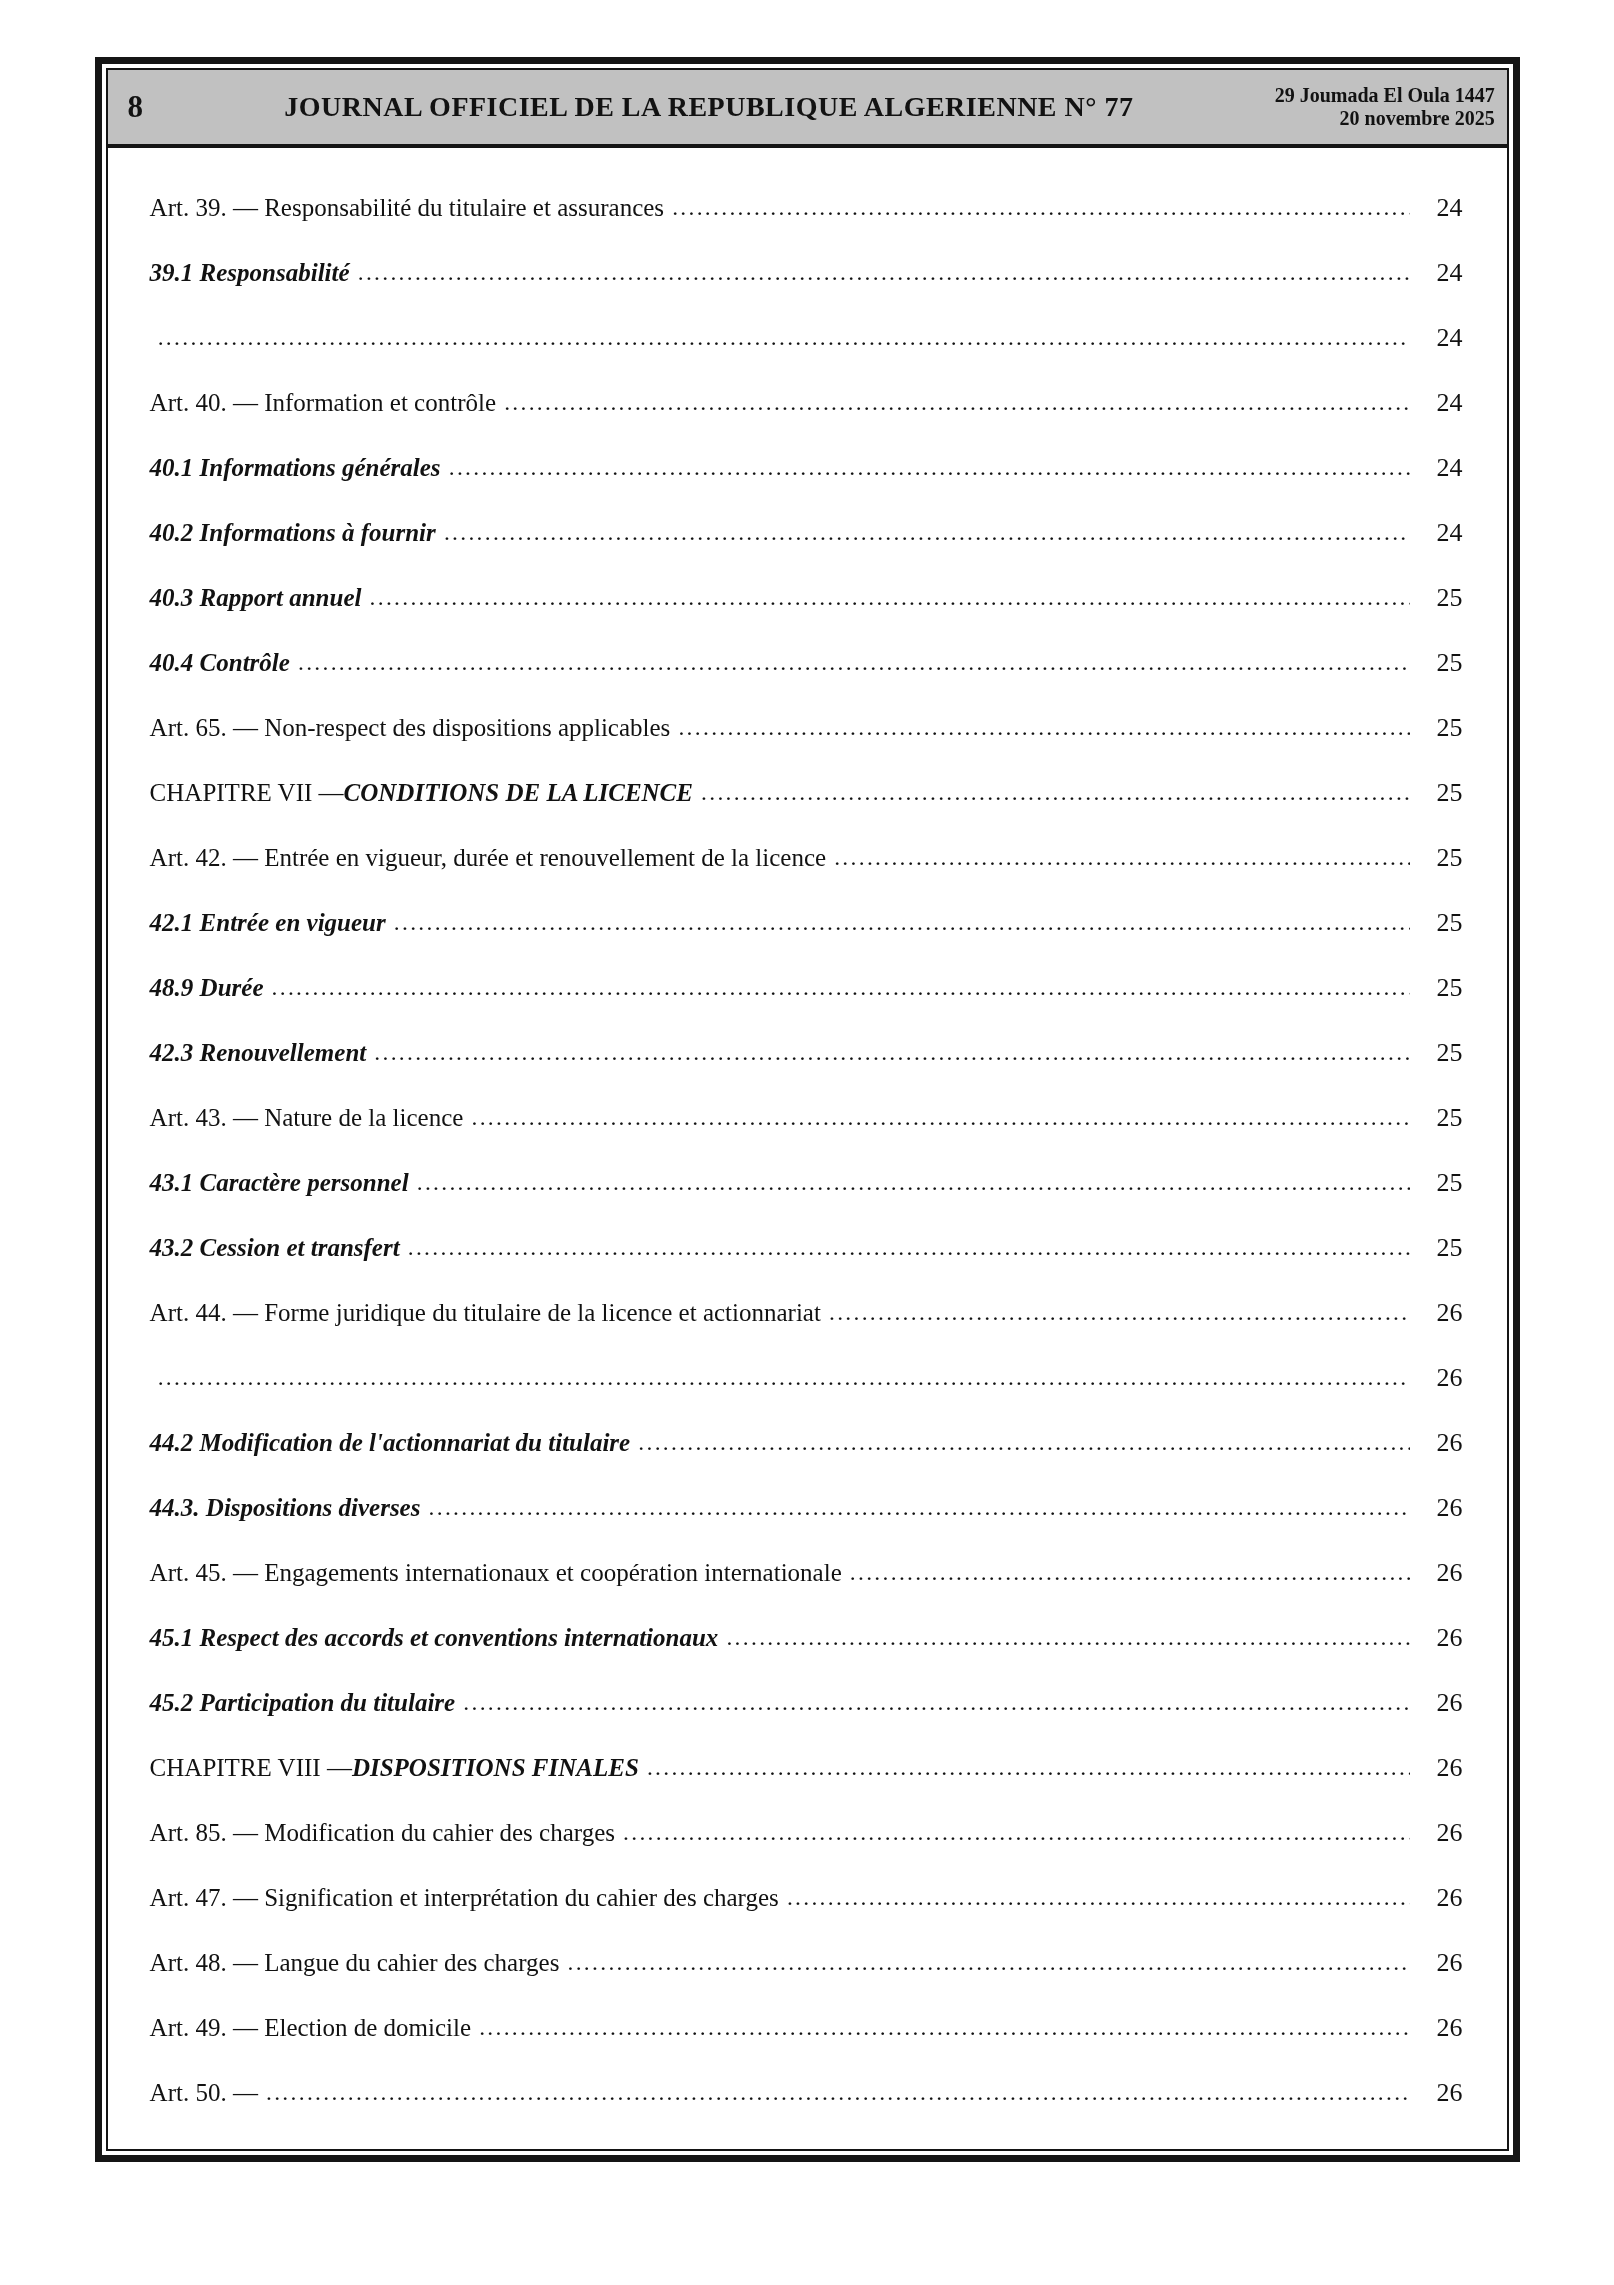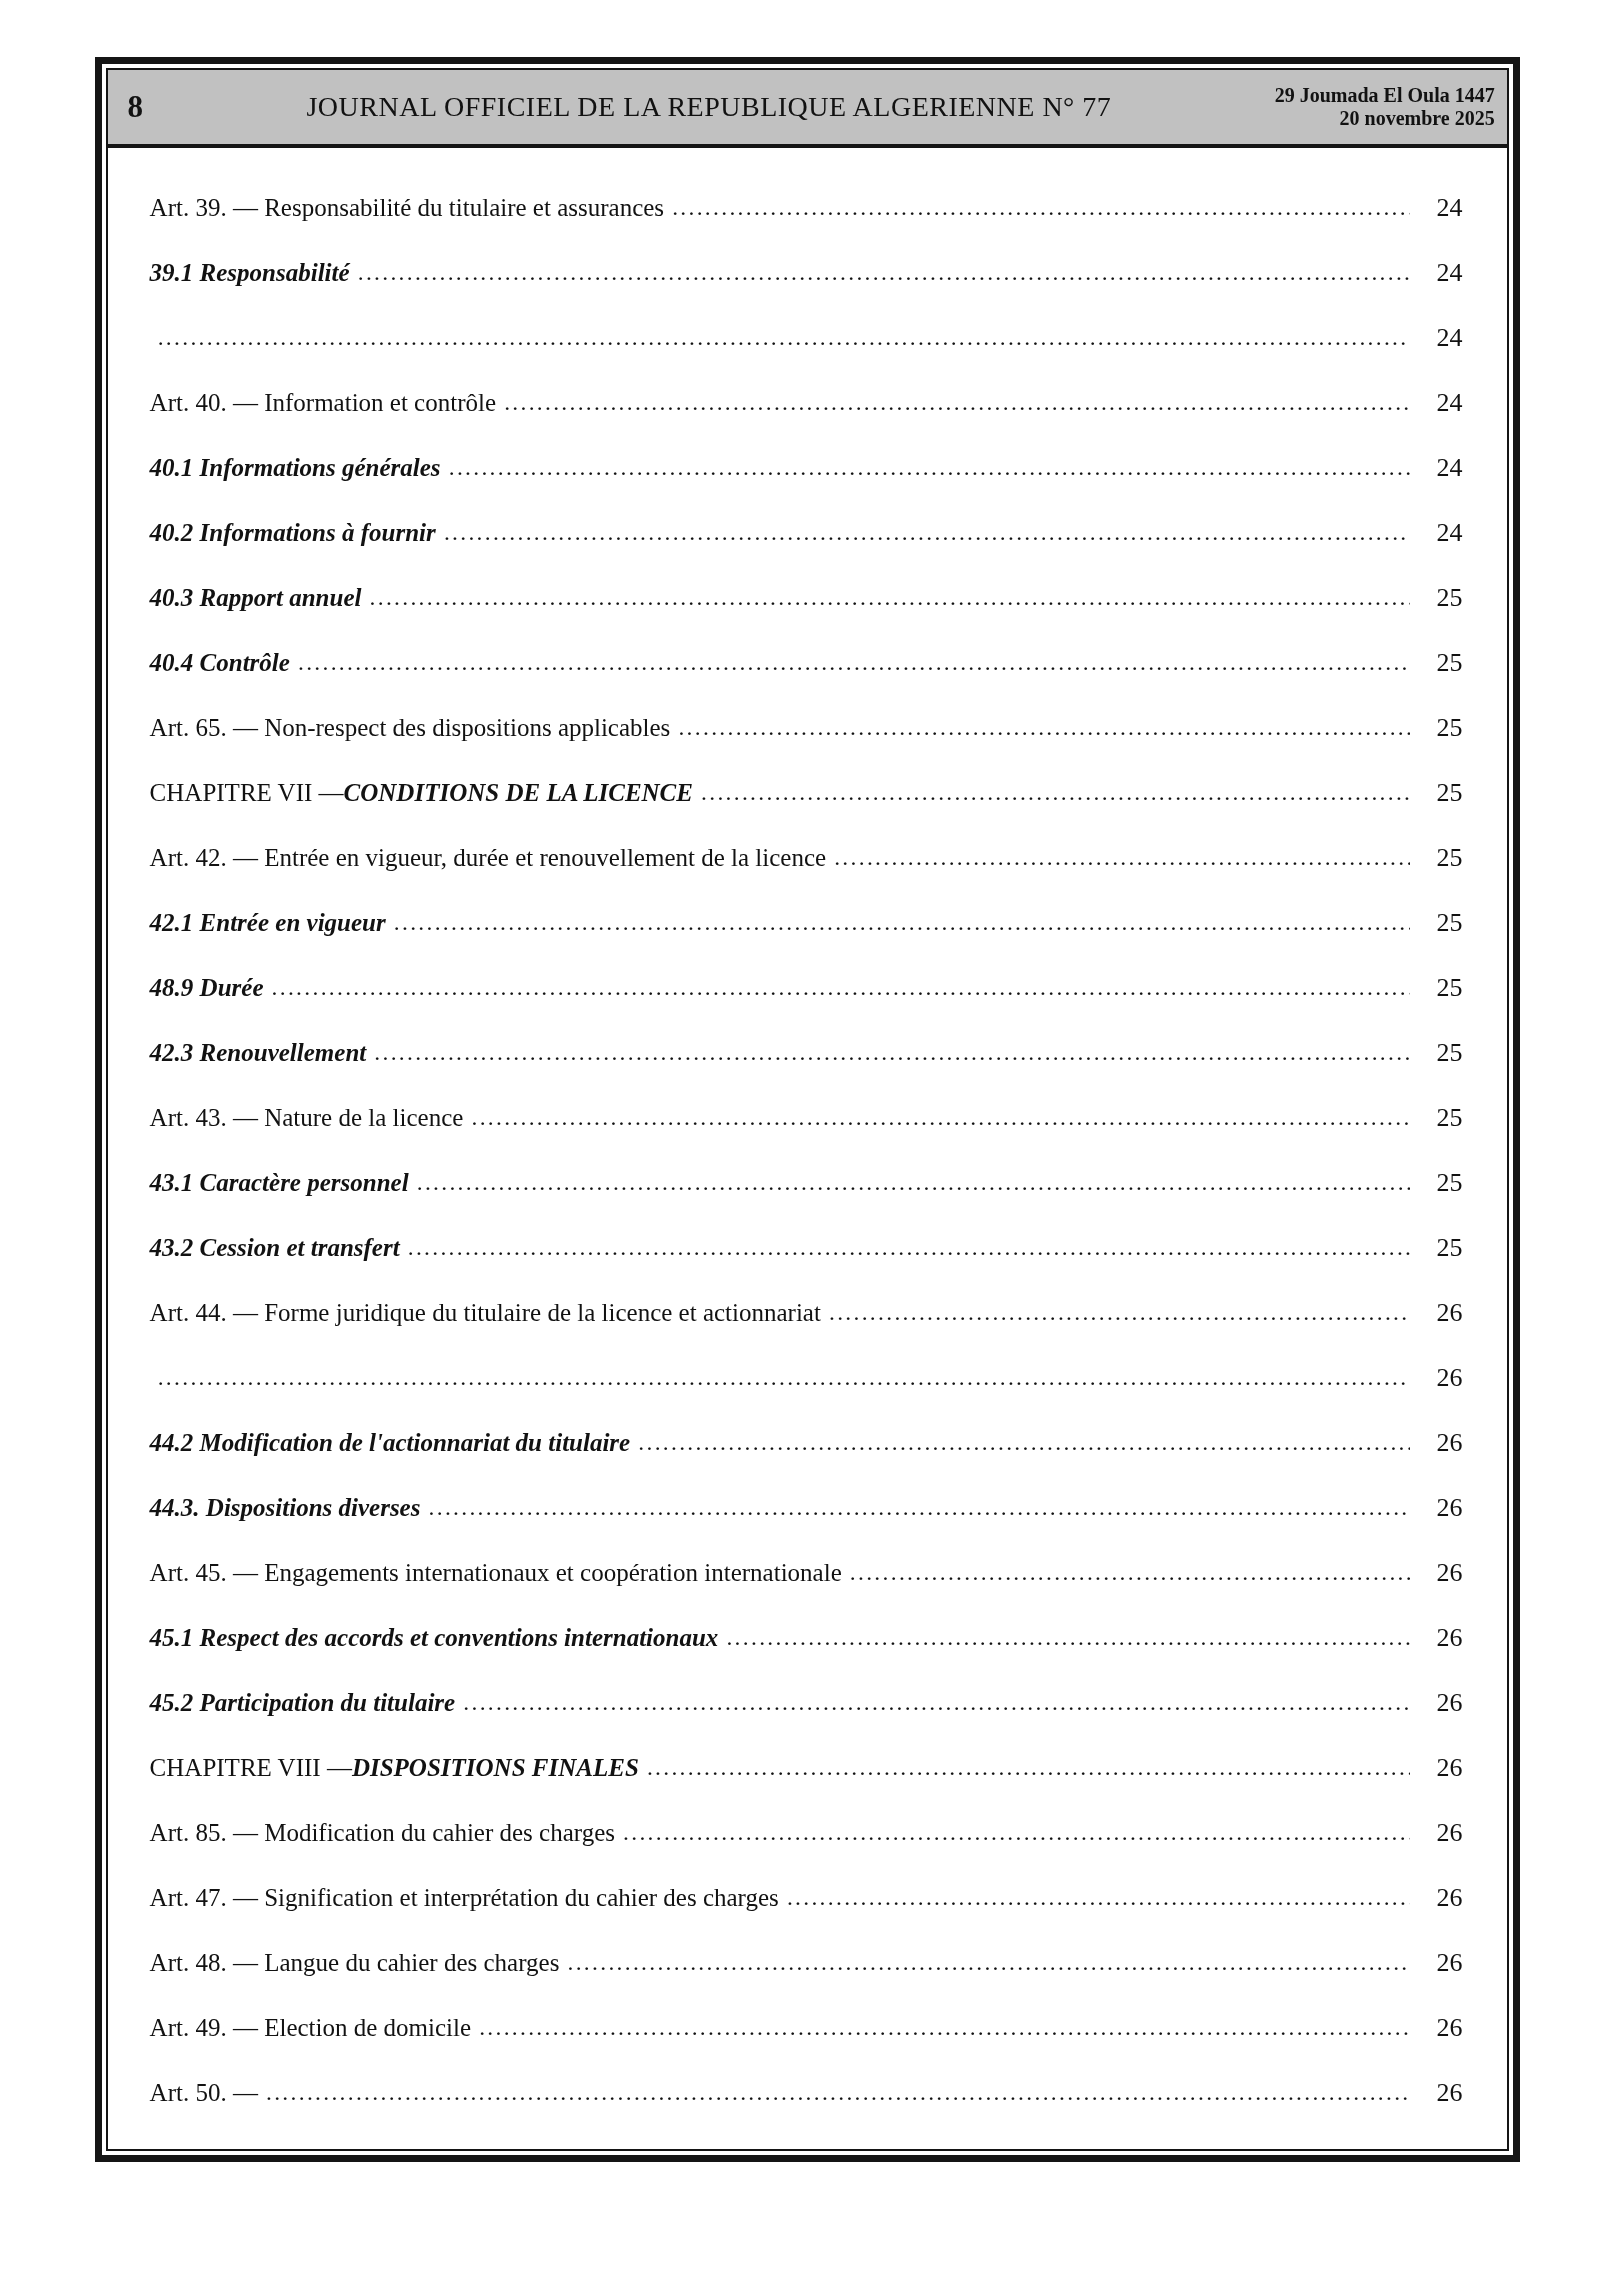--- a/index.html
+++ b/index.html
@@ -38,21 +38,21 @@
   }
   .hdr-pagenum {
     font-weight: bold;
     font-size: 31px;
     flex: 0 0 auto;
     padding-top: 1.8px;
   }
   .hdr-title {
     flex: 1 1 auto;
     text-align: center;
-    font-weight: normal;
+    font-weight: bold;
     font-size: 28px;
     letter-spacing: 0.5px;
     padding-top: 1.8px;
     white-space: nowrap;
   }
   .hdr-dates {
     flex: 0 0 auto;
     text-align: right;
     font-weight: bold;
     font-size: 20px;

